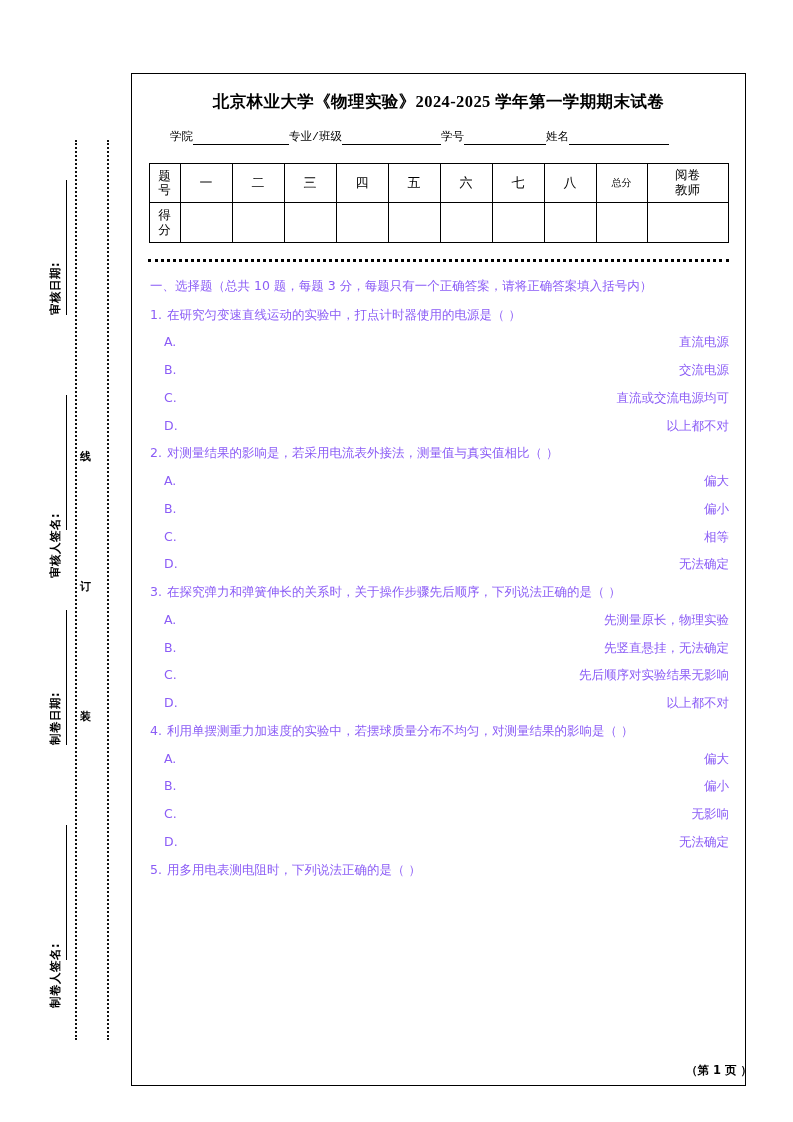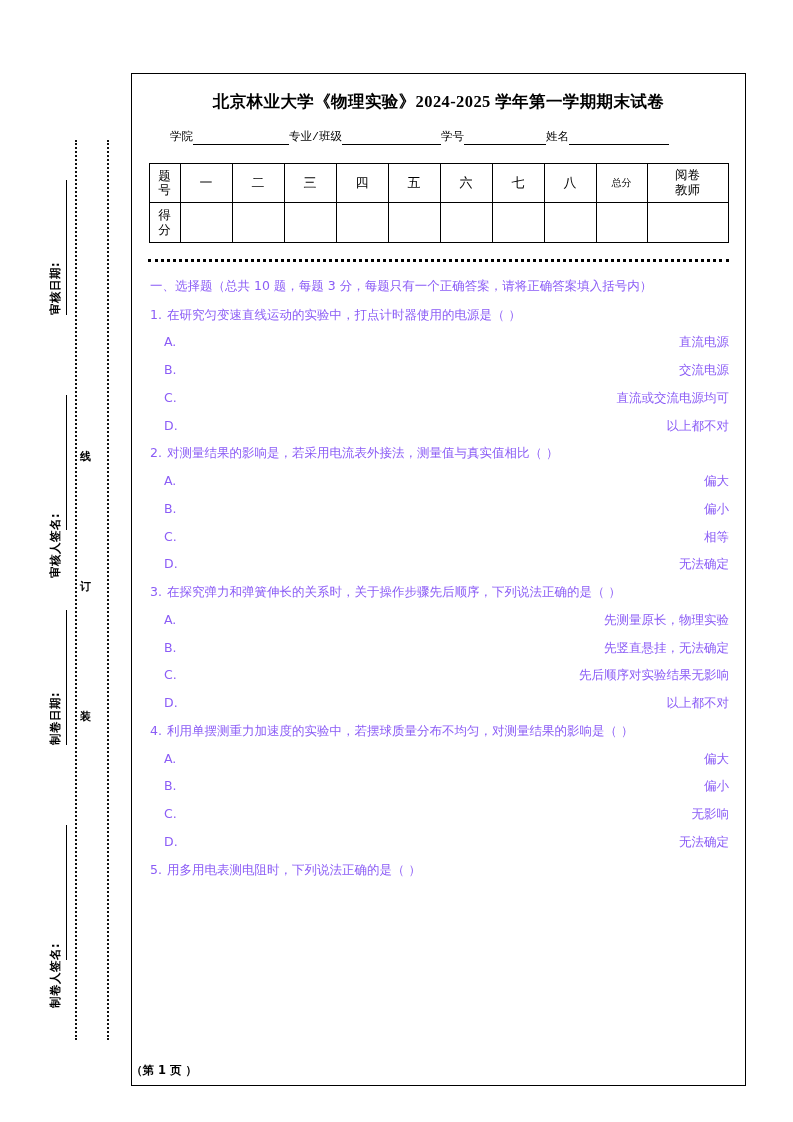--- a/index.html
+++ b/index.html
@@ -174,24 +174,24 @@
   }
   .opt .opt-key {
     width: 17px;
     flex: 0 0 17px;
   }
   .opt .opt-text { flex: 1; text-align: right; }
 
   
   .footer {
     position: absolute;
-    left: 131px;
+    left: 137px;
     top: 1063px;
     width: 615px;
-    text-align: left;
+    text-align: right;
     font-size: 11.5px;
     font-weight: bold;
     font-family: "DejaVu Sans", "Liberation Sans", sans-serif;
   }
 </style>
 </head>
 <body>
 
 <div class="margin-area">
 

